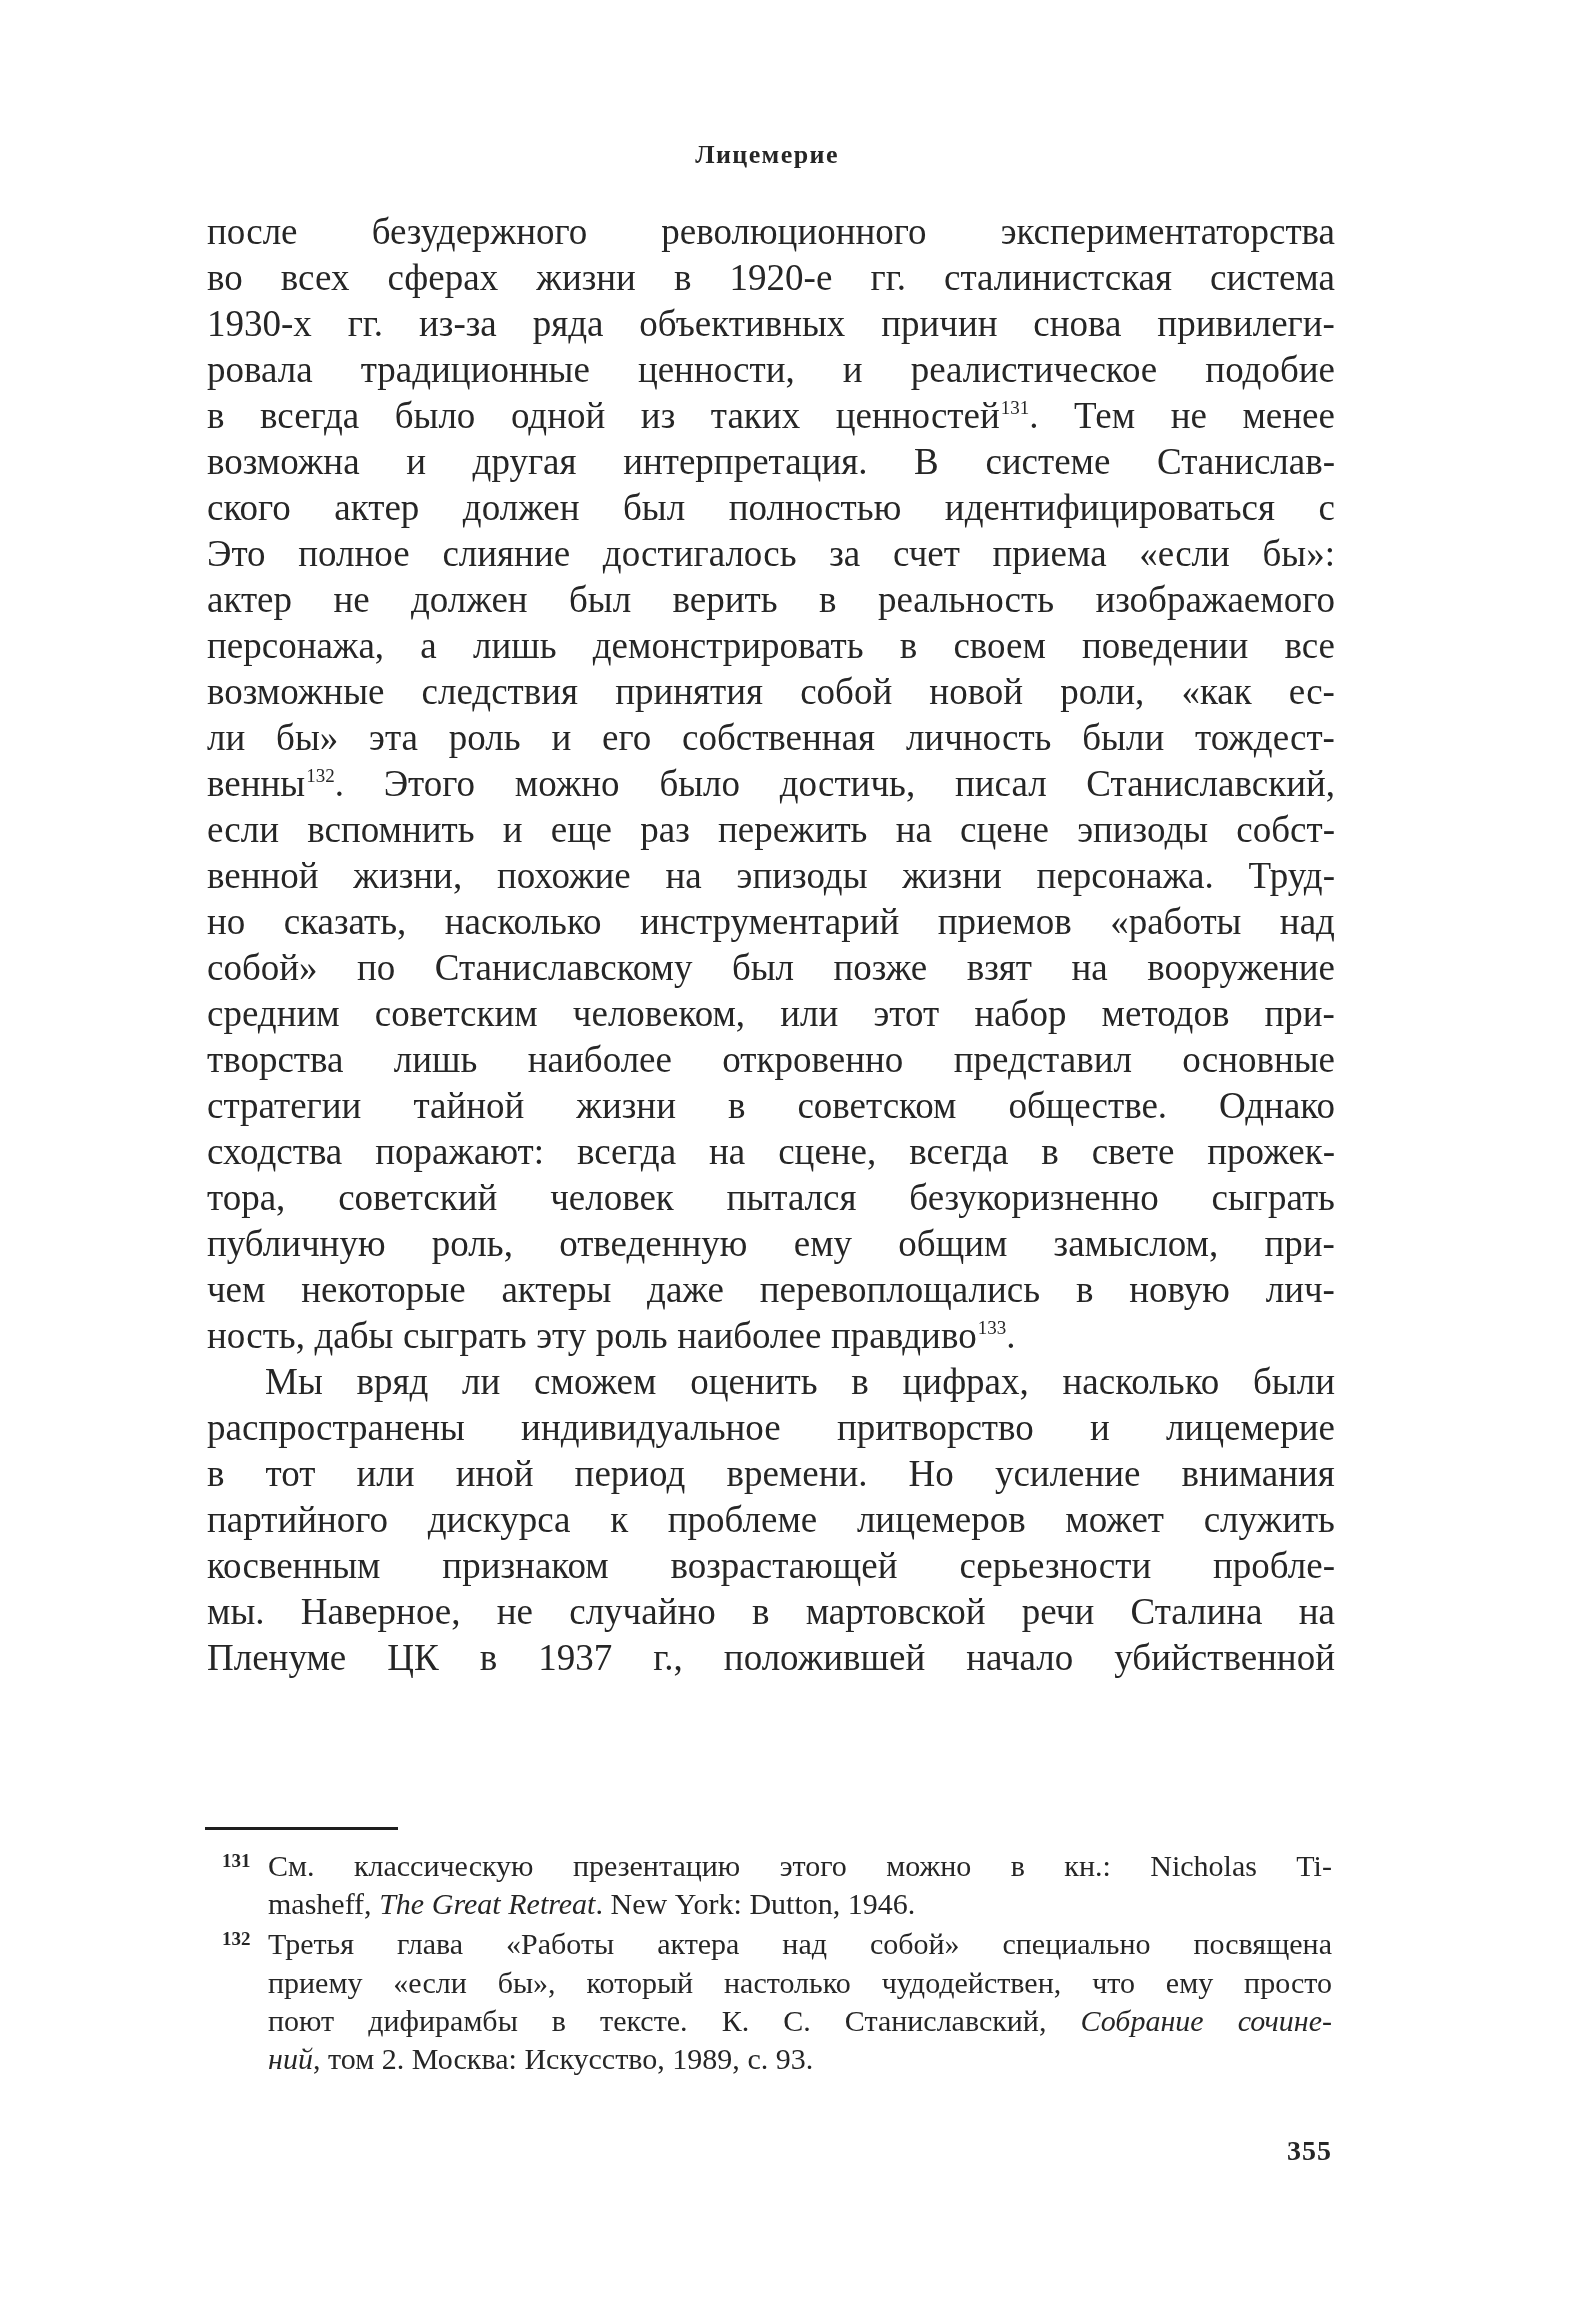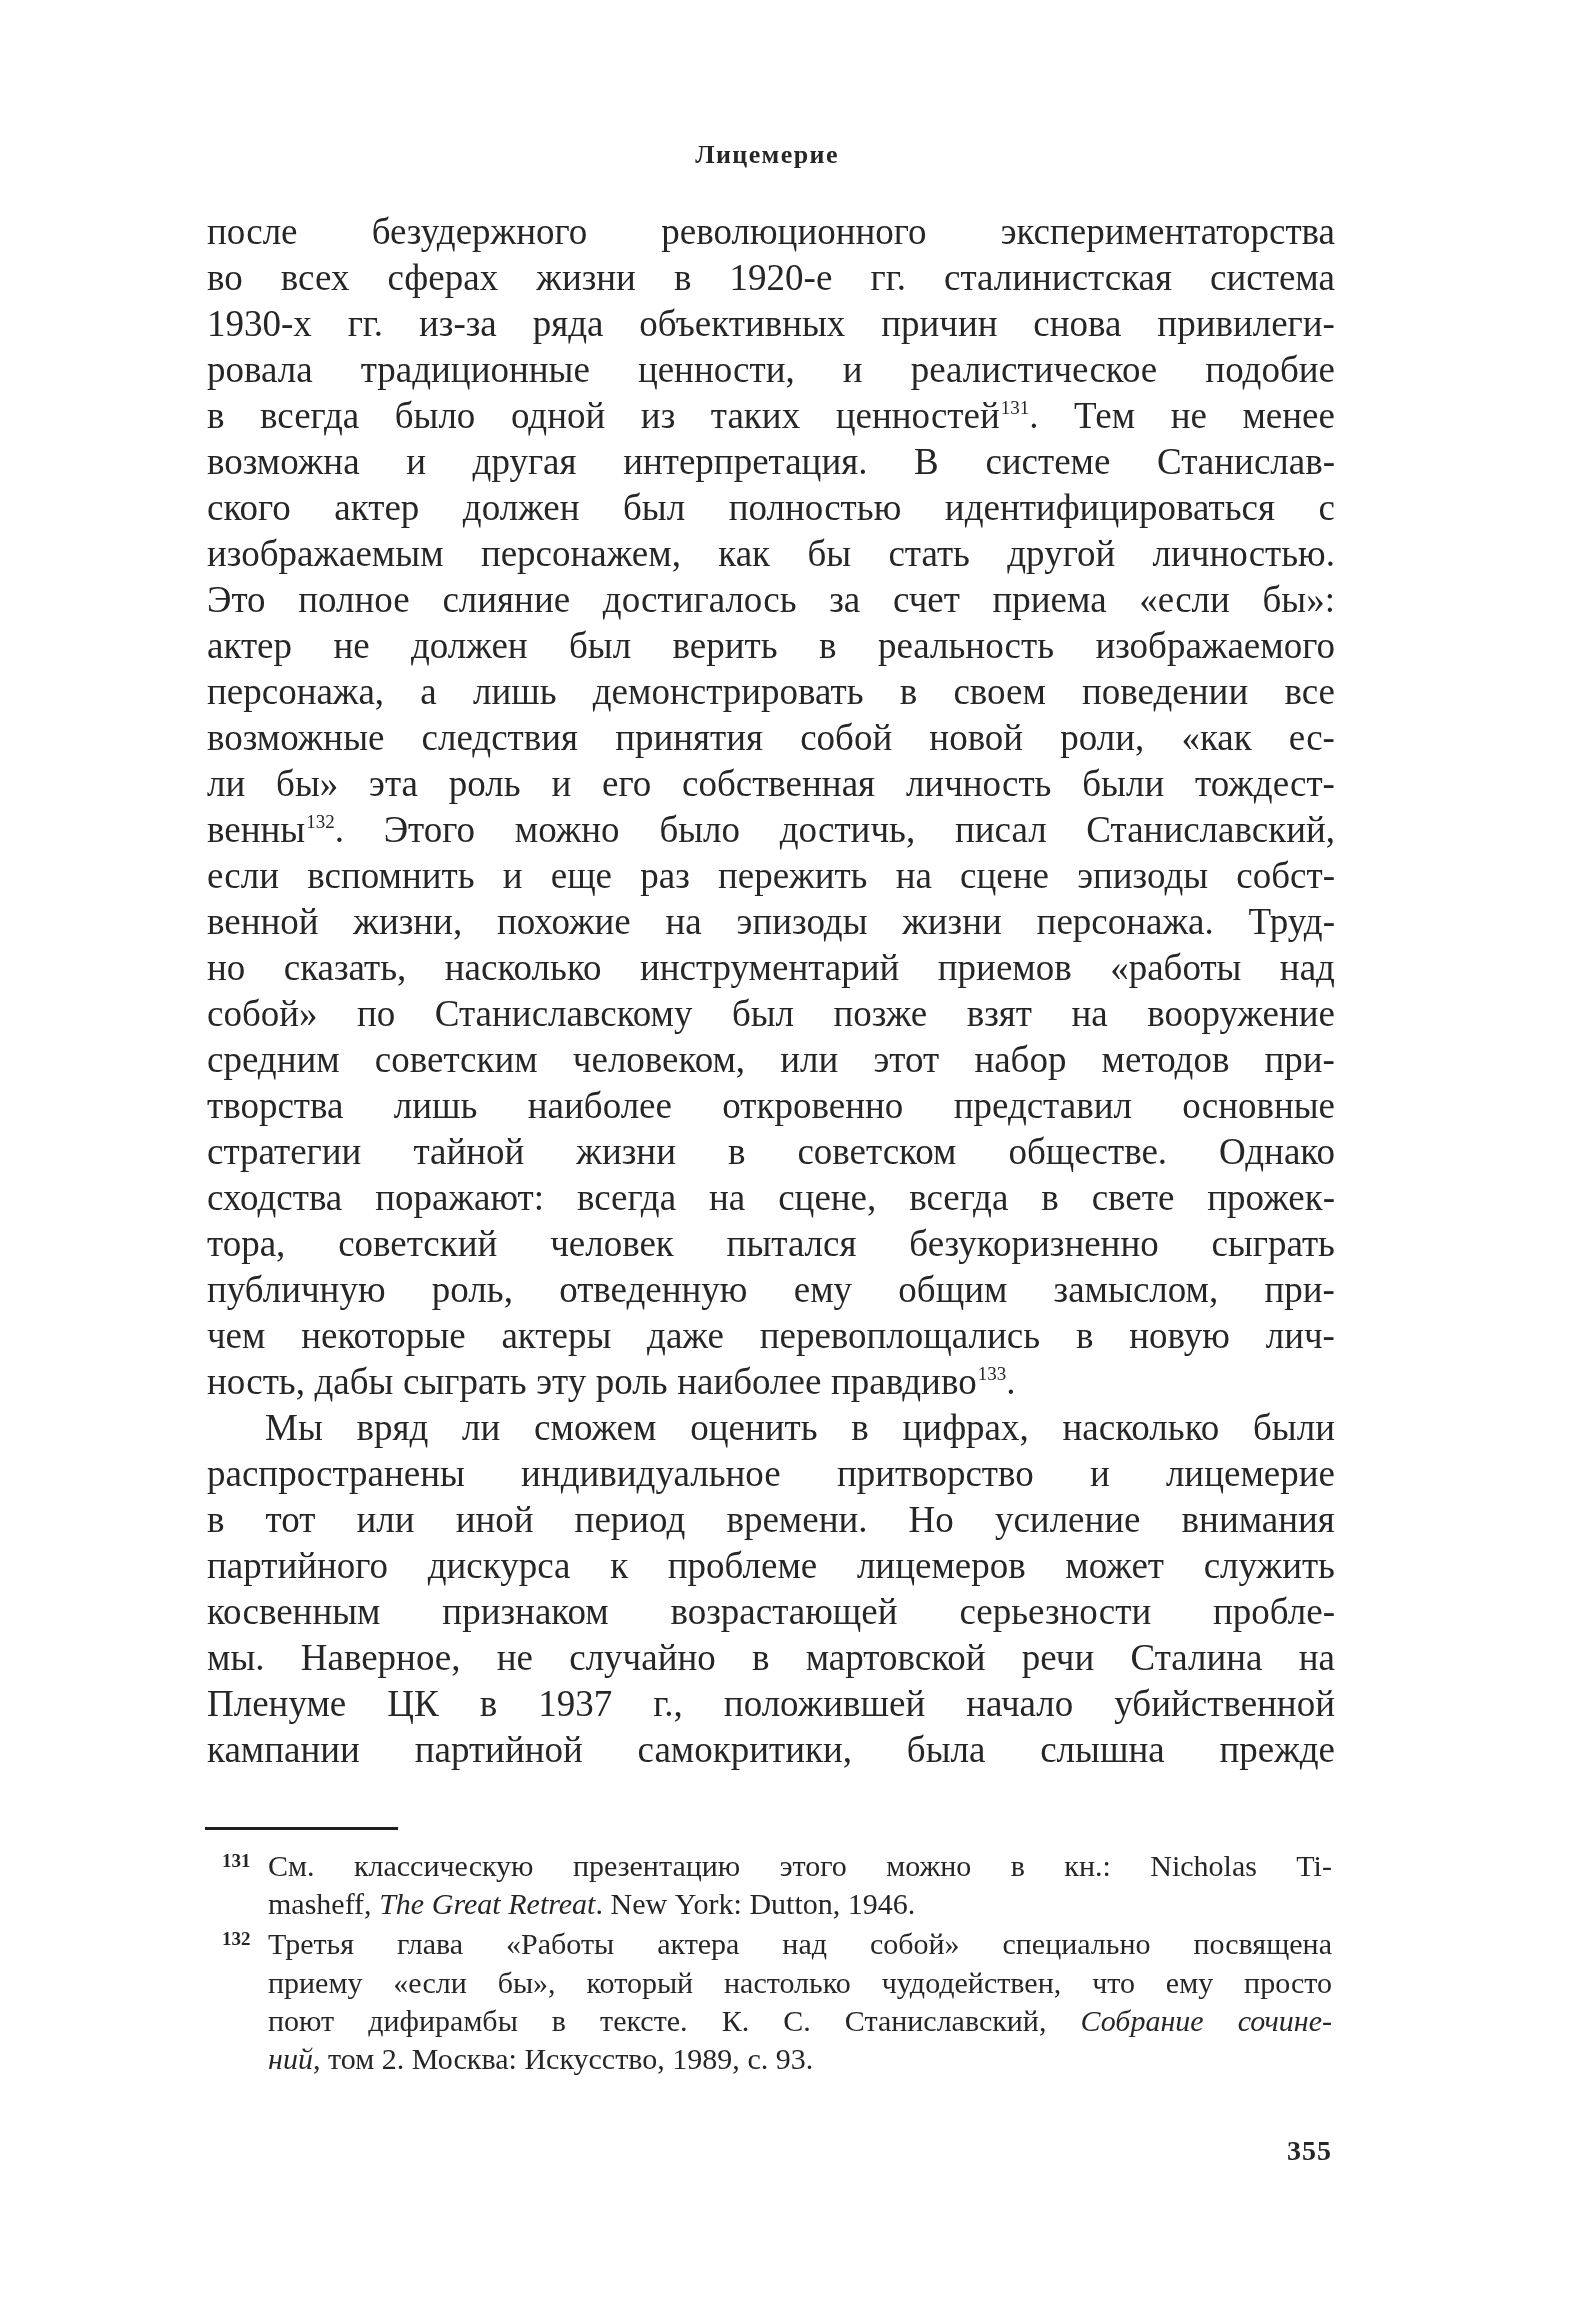--- a/index.html
+++ b/index.html
@@ -94,29 +94,20 @@
       <div class="line">
         <span class="w">ского</span>
         <span class="w">актер</span>
         <span class="w">должен</span>
         <span class="w">был</span>
         <span class="w">полностью</span>
         <span class="w">идентифицироваться</span>
         <span class="w">с</span>
       </div>
       <div class="line">
-        <span class="w">изображаемым</span>
-        <span class="w">персонажем,</span>
-        <span class="w">как</span>
-        <span class="w">бы</span>
-        <span class="w">стать</span>
-        <span class="w">другой</span>
-        <span class="w">личностью.</span>
-      </div>
-      <div class="line">
         <span class="w">Это</span>
         <span class="w">полное</span>
         <span class="w">слияние</span>
         <span class="w">достигалось</span>
         <span class="w">за</span>
         <span class="w">счет</span>
         <span class="w">приема</span>
         <span class="w">«если</span>
         <span class="w">бы»:</span>
       </div>
@@ -344,28 +335,20 @@
       </div>
       <div class="line">
         <span class="w">Пленуме</span>
         <span class="w">ЦК</span>
         <span class="w">в</span>
         <span class="w">1937</span>
         <span class="w">г.,</span>
         <span class="w">положившей</span>
         <span class="w">начало</span>
         <span class="w">убийственной</span>
-      </div>
-      <div class="line">
-        <span class="w">кампании</span>
-        <span class="w">партийной</span>
-        <span class="w">самокритики,</span>
-        <span class="w">была</span>
-        <span class="w">слышна</span>
-        <span class="w">прежде</span>
       </div>
     </div>
 
   <div class="rule"></div>
 
   <div class="footnotes" id="footnotes">
       <div class="fn-item">
         <div class="fn-num" style="top: 3.8px;">131</div>
         <div class="fn-line" style="top: 0px;">
           <span class="w">См.</span>

